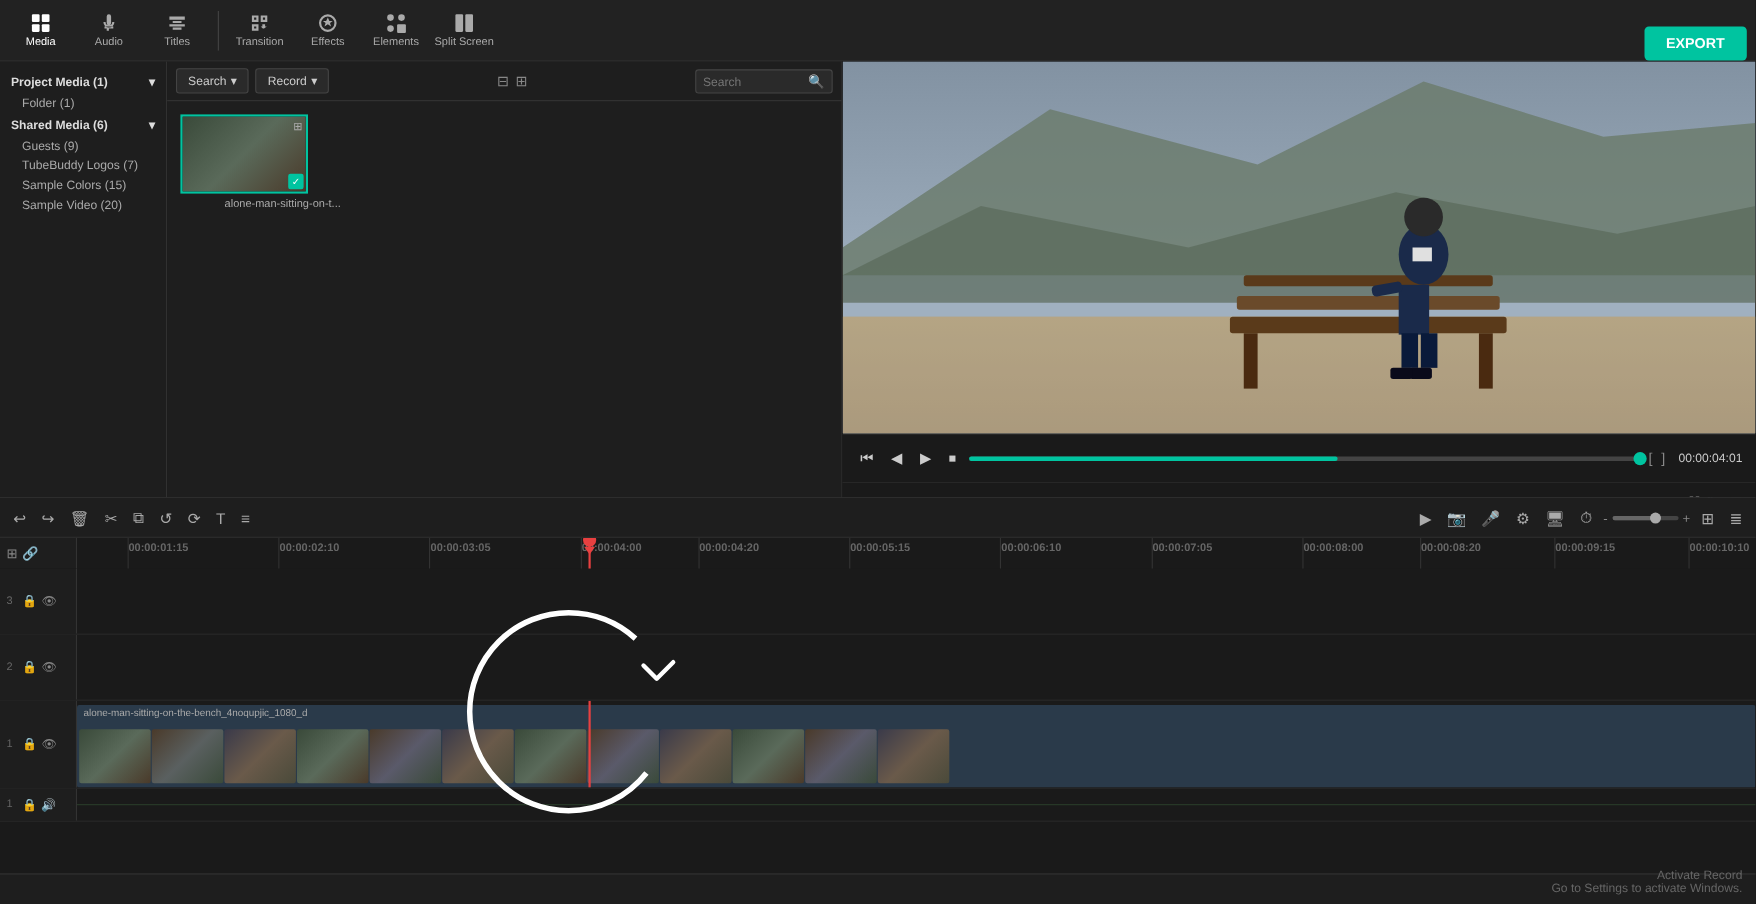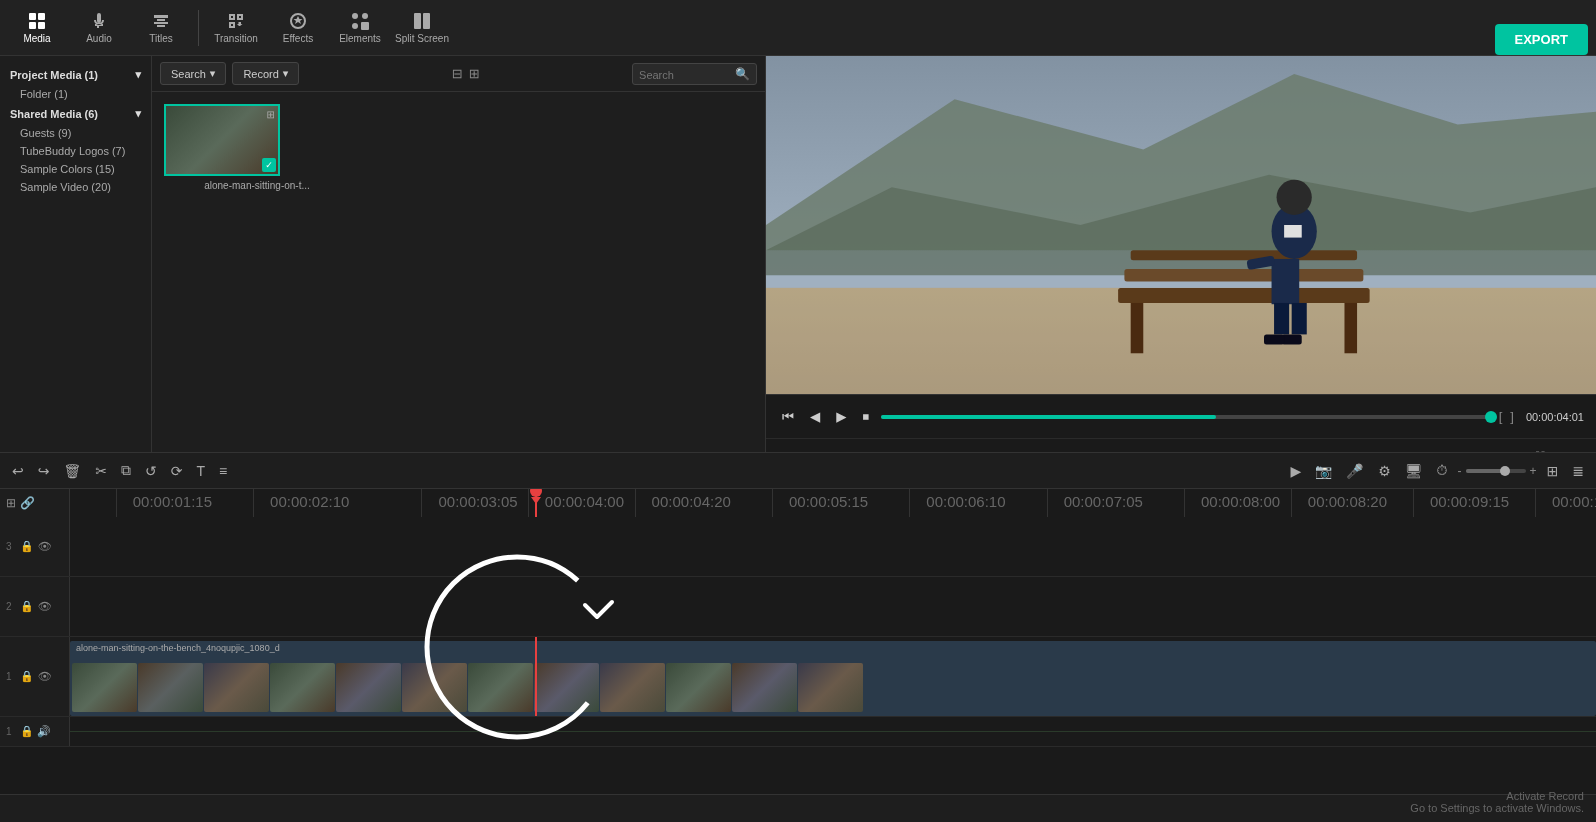--- a/index.html
+++ b/index.html
@@ -106,21 +106,21 @@
       background: #1e1e1e; border-bottom: 1px solid #333;
     }
     .tl-btn { background: none; border: none; color: #aaa; cursor: pointer; padding: 4px; font-size: 14px; }
     #timeline-ruler-row {
       display: flex; height: 28px; background: #1a1a1a; align-items: center;
     }
     #tl-left-gutter { width: 70px; flex-shrink: 0; border-right: 1px solid #333; height: 100%; background: #1e1e1e; }
     #timeline-ruler {
       flex: 1; height: 100%; background: #1a1a1a; position: relative; overflow: hidden;
     }
-    .ruler-tick { position: absolute; top: 0; bottom: 0; color: #666; font-size: 15px; padding-top: 4px; padding-left: 16px; border-left: 1px solid #333; }
+    .ruler-tick { position: absolute; top: 0; bottom: 0; color: #666; font-size: 10px; padding-top: 4px; padding-left: 0; border-left: 1px solid #333; font-weight: bold; }
     #timeline-tracks { flex: 1; display: flex; flex-direction: column; overflow: hidden; position: relative; }
     .track-row {
       display: flex; align-items: center; border-bottom: 1px solid #2a2a2a;
     }
     .track-controls {
       width: 70px; flex-shrink: 0; display: flex; align-items: center;
       gap: 4px; padding: 0 6px; background: #1e1e1e; height: 100%; border-right: 1px solid #333;
     }
     .track-num { color: #666; font-size: 10px; width: 10px; }
     .track-icon { color: #888; font-size: 11px; cursor: pointer; }
@@ -360,21 +360,21 @@
 
   <div id="timeline-ruler-row">
     <div id="tl-left-gutter" style="display:flex;align-items:center;padding:0 6px;gap:4px;">
       <span style="color:#888;cursor:pointer;font-size:12px;">⊞</span>
       <span style="color:#888;cursor:pointer;font-size:12px;">🔗</span>
     </div>
     <div id="timeline-ruler" style="position:relative;flex:1;height:28px;overflow:hidden;">
 
       <div class="ruler-tick" style="left:3%;"><span>00:00:01:15</span></div>
       <div class="ruler-tick" style="left:12%;"><span>00:00:02:10</span></div>
-      <div class="ruler-tick" style="left:21%;margin-left:31px;"><span>00:00:03:05</span></div>
+      <div class="ruler-tick" style="left:21%;"><span>00:00:03:05</span></div>
       <div class="ruler-tick" style="left:30%;"><span>00:00:04:00</span></div>
       <div class="ruler-tick" style="left:37%;"><span>00:00:04:20</span></div>
       <div class="ruler-tick" style="left:46%;"><span>00:00:05:15</span></div>
       <div class="ruler-tick" style="left:55%;"><span>00:00:06:10</span></div>
       <div class="ruler-tick" style="left:64%;"><span>00:00:07:05</span></div>
       <div class="ruler-tick" style="left:73%;"><span>00:00:08:00</span></div>
       <div class="ruler-tick" style="left:80%;"><span>00:00:08:20</span></div>
       <div class="ruler-tick" style="left:88%;"><span>00:00:09:15</span></div>
       <div class="ruler-tick" style="left:96%;"><span>00:00:10:10</span></div>
 

